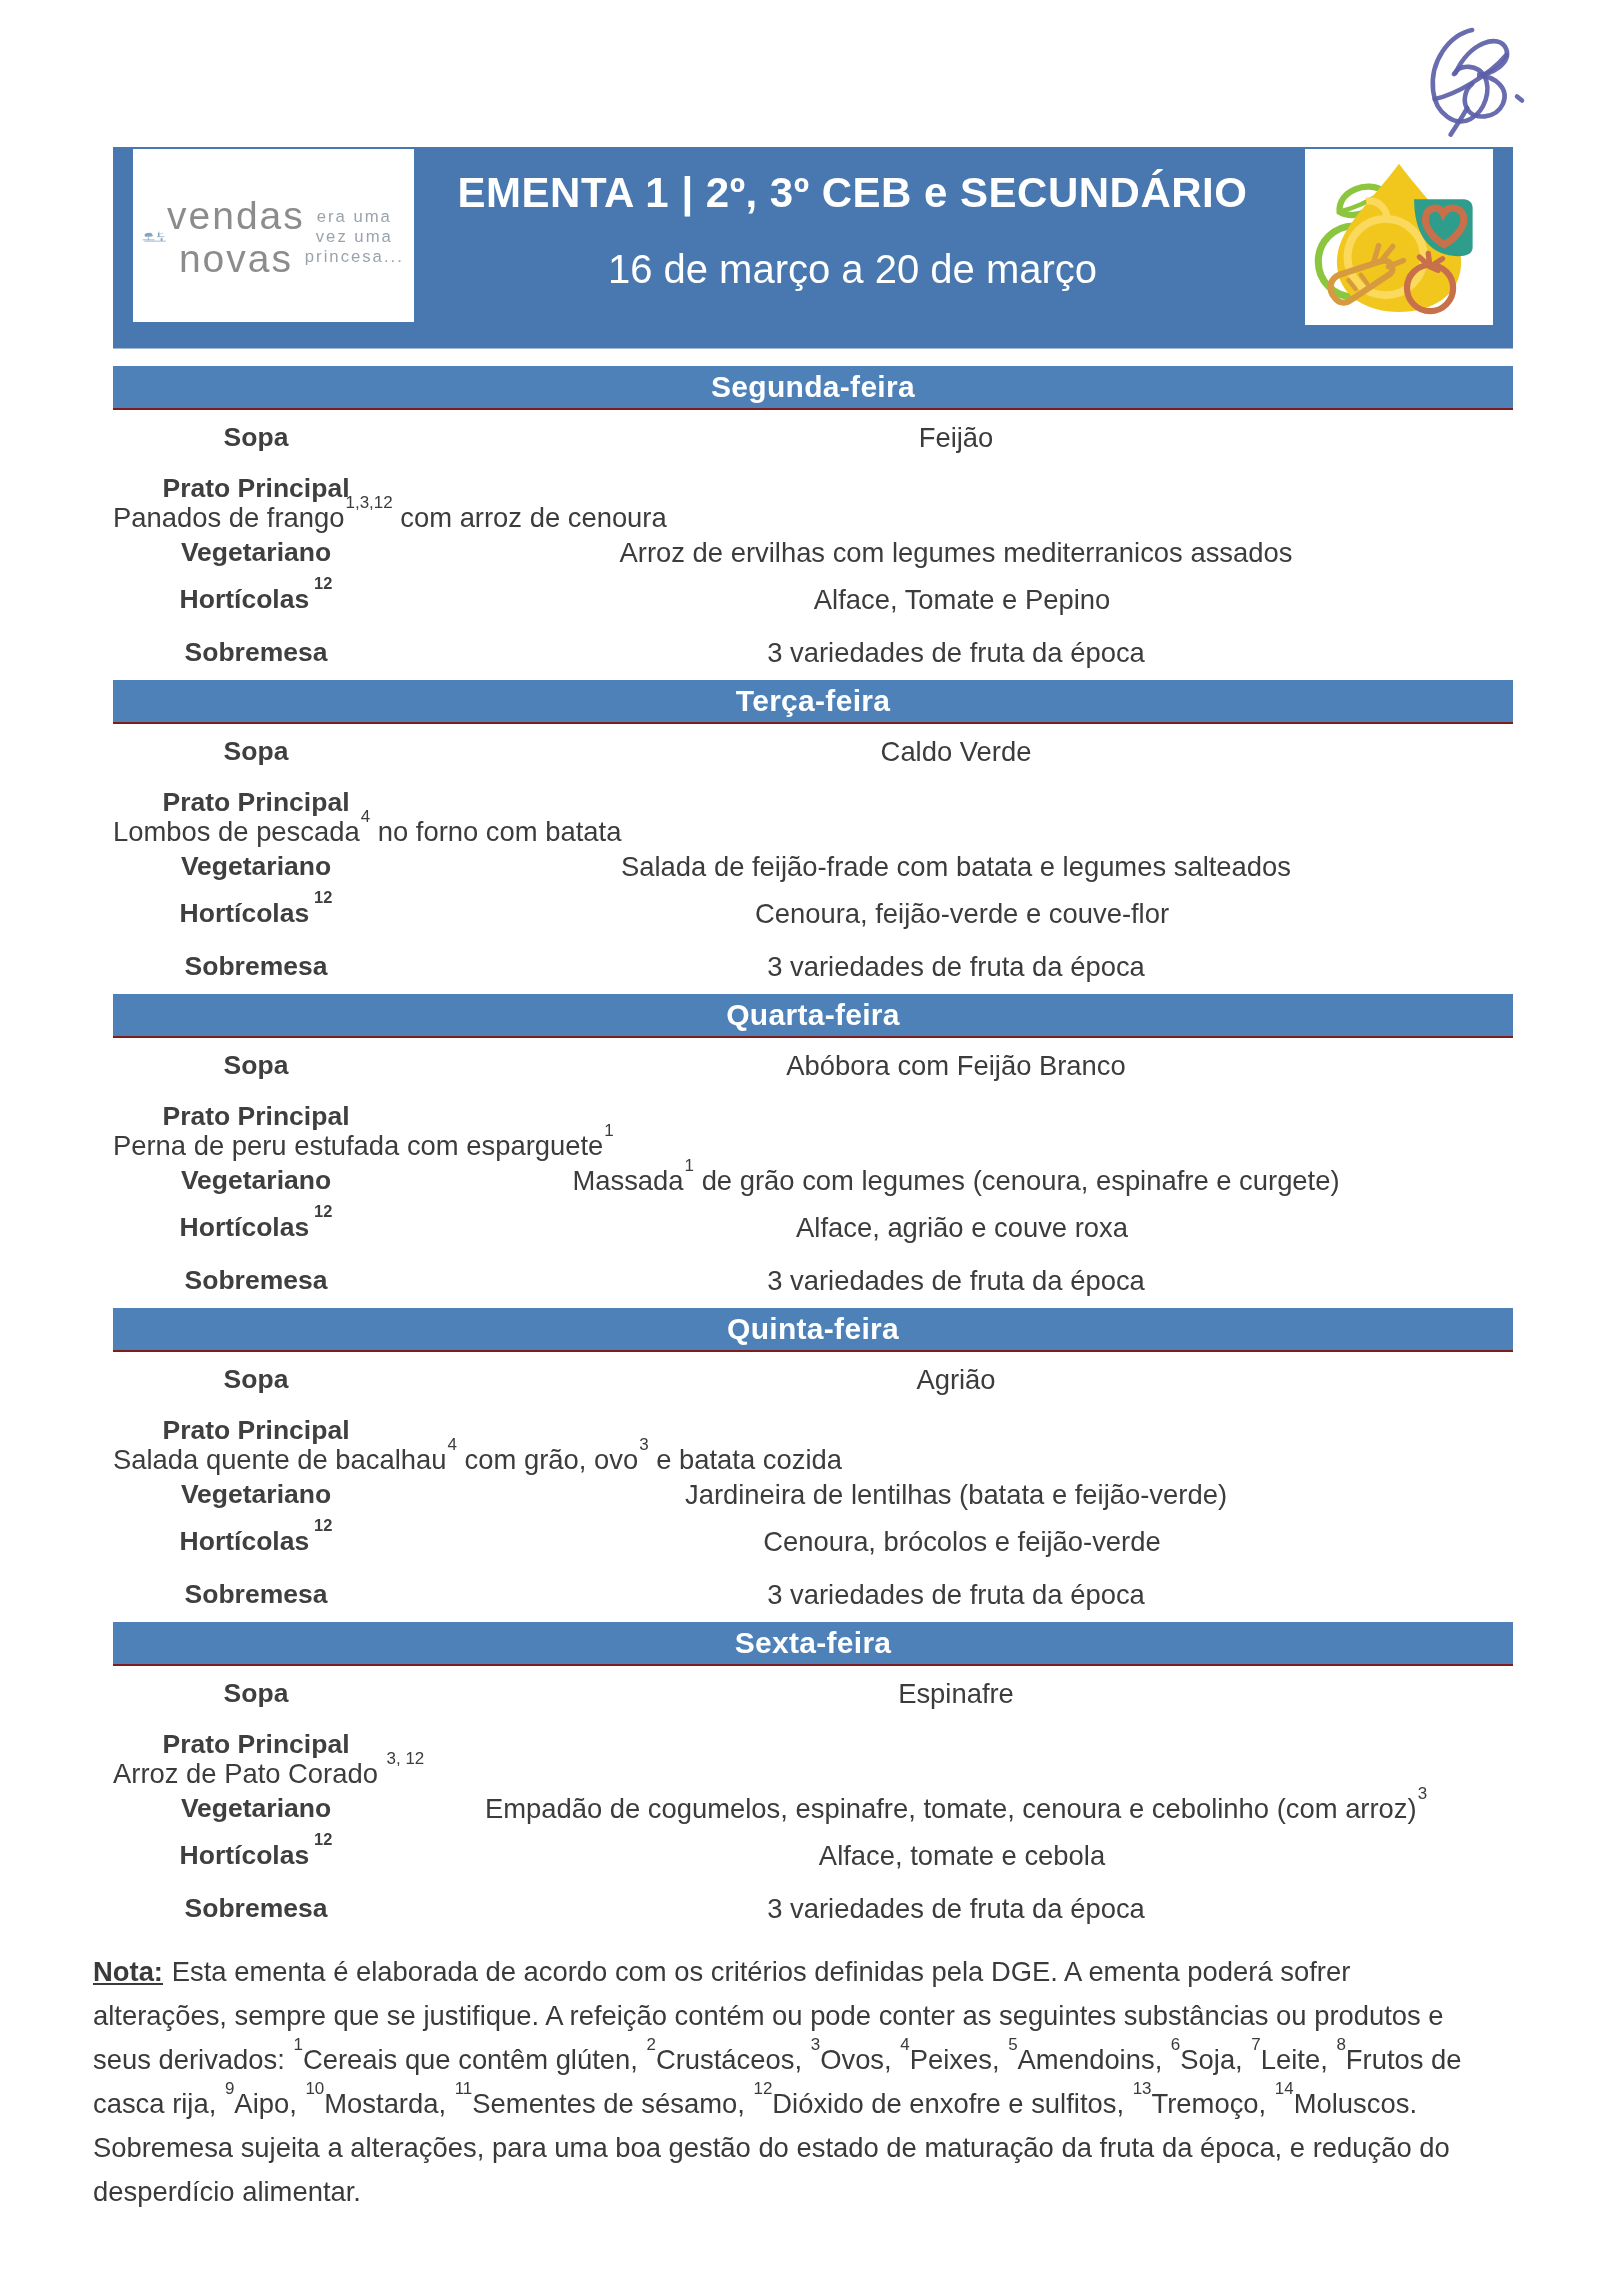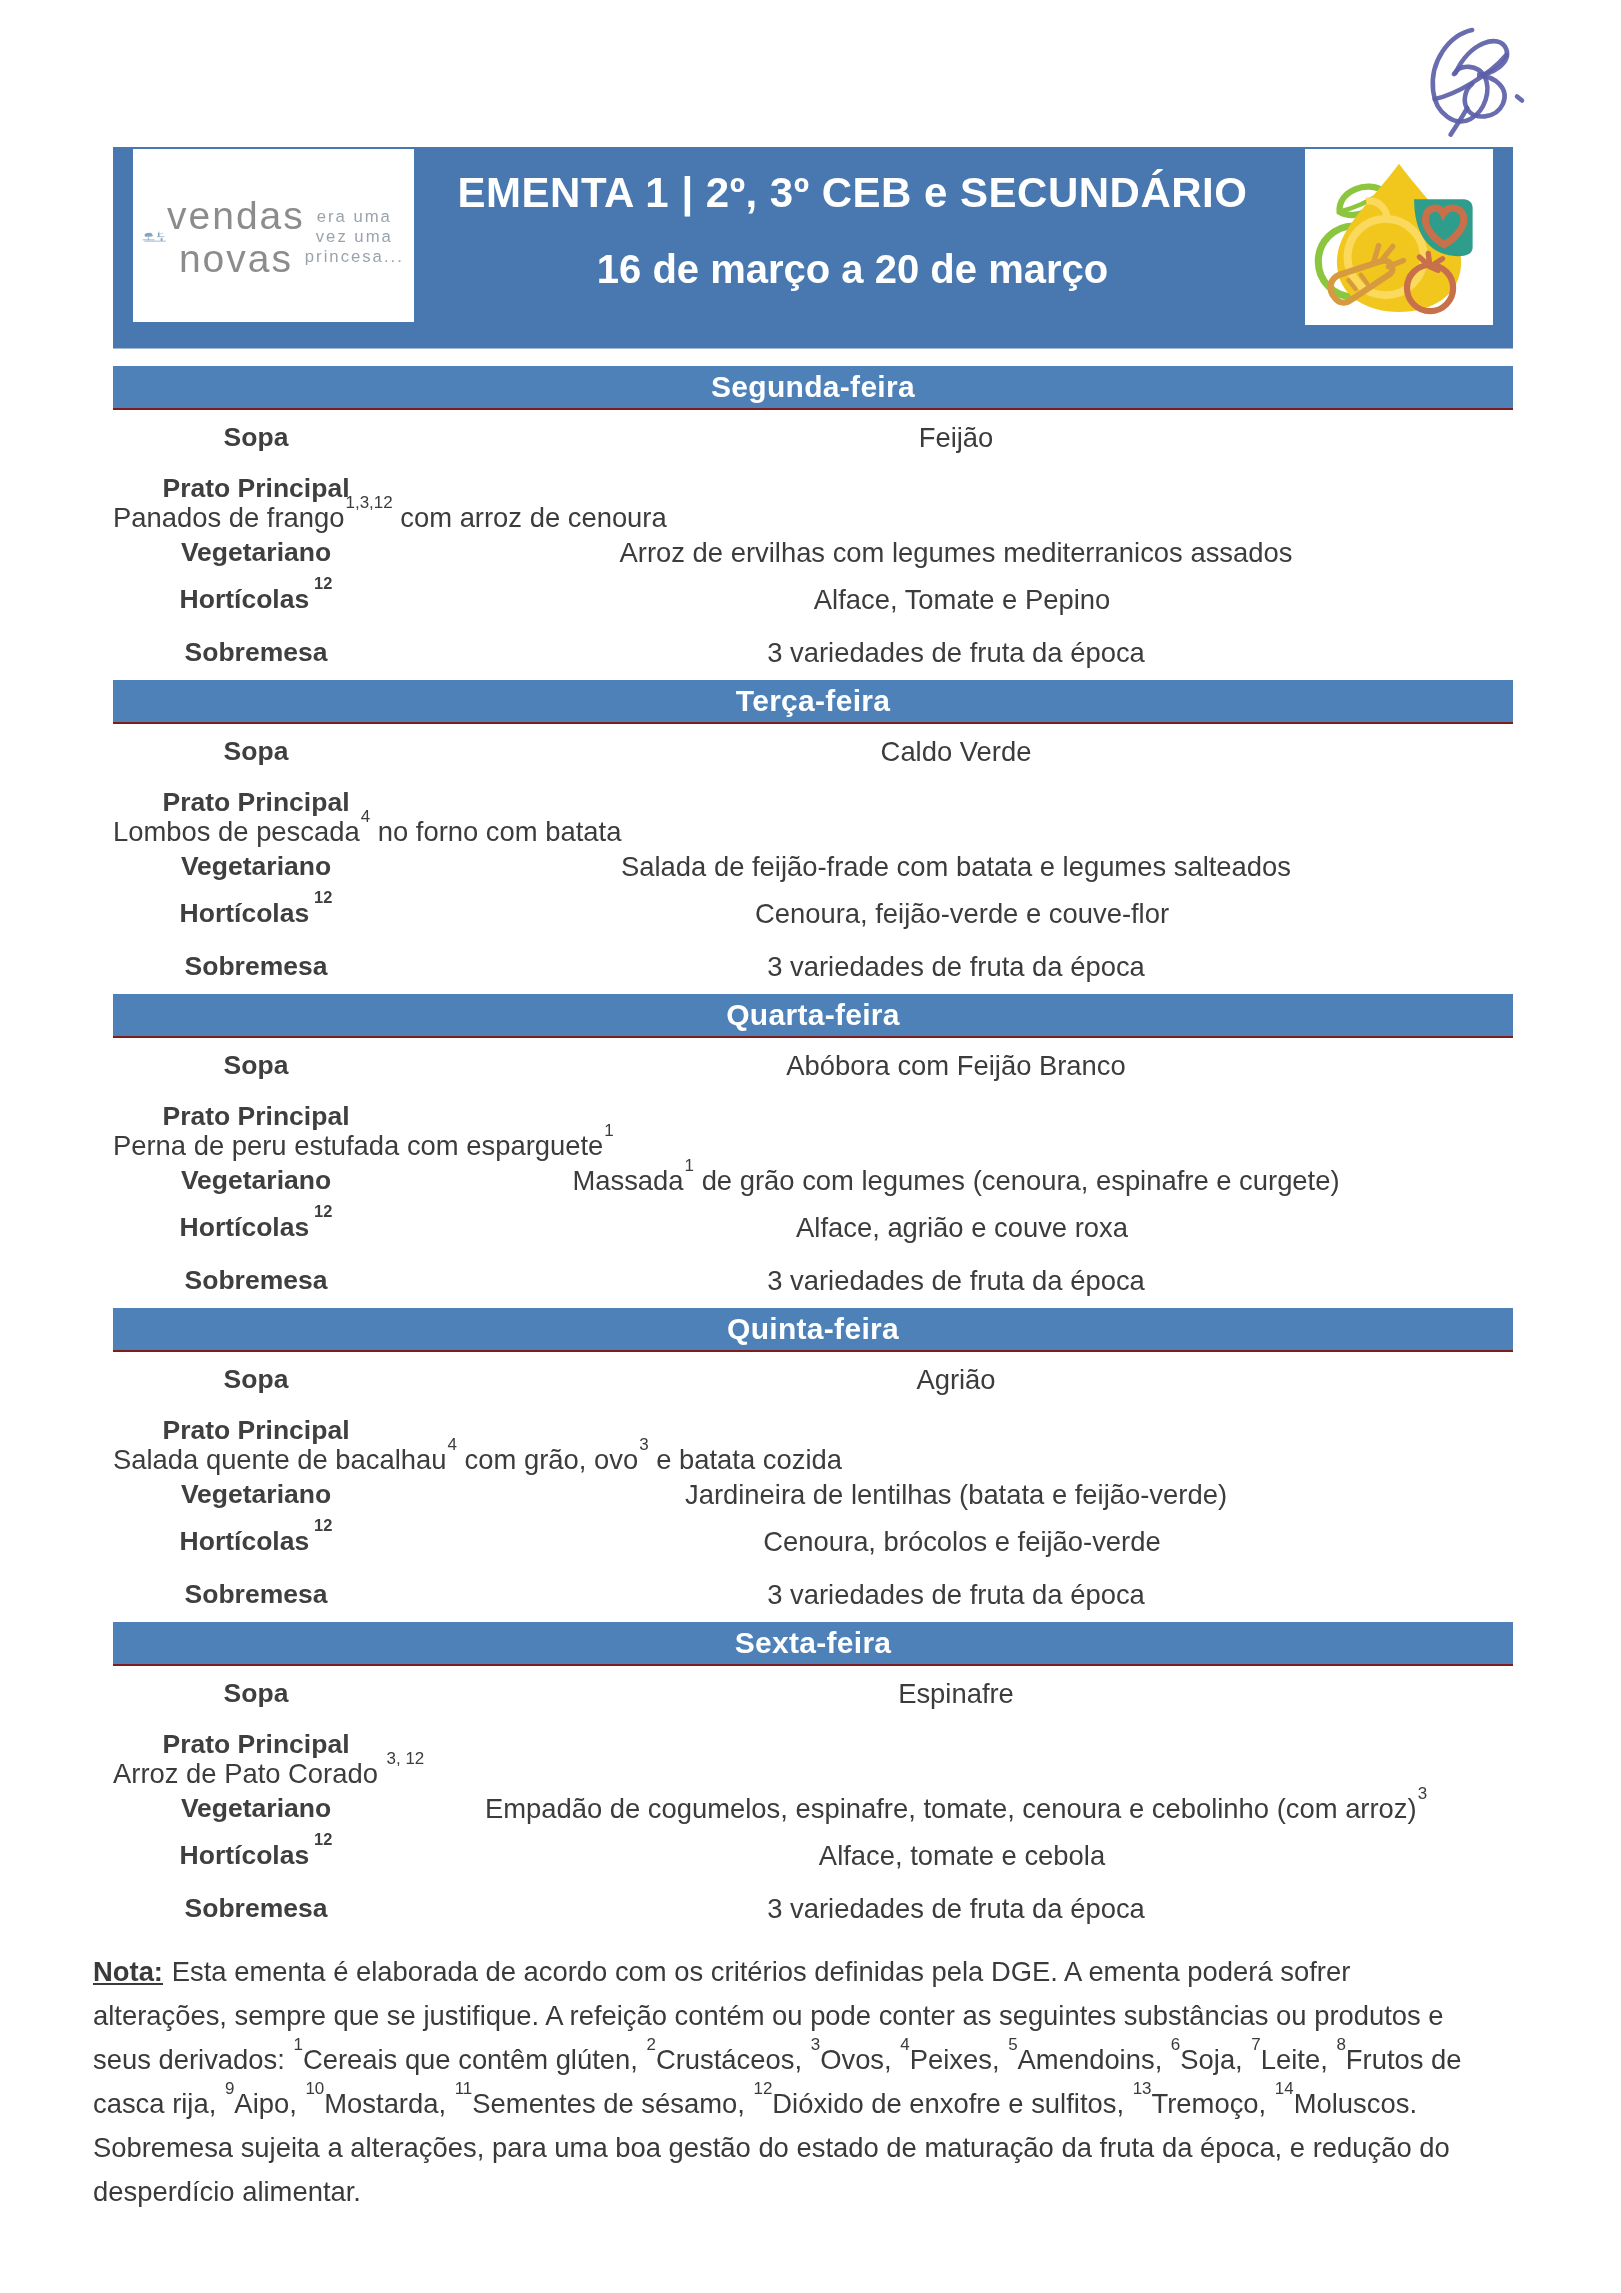--- a/index.html
+++ b/index.html
@@ -50,21 +50,21 @@
   .town-name{font-size:39px;letter-spacing:2px;color:var(--town-logo-gray);line-height:43px;margin-top:2px;}
   .town-tagline{font-size:16.7px;letter-spacing:2px;color:#9aa3ab;margin-top:2.9px;}
   .food-art{width:176px;height:165px;}
 
   .banner-titles{
     position:absolute;left:314px;right:235px;top:0;height:100%;
     display:flex;flex-direction:column;align-items:center;
     color:#fff;text-align:left;
   }
   .title-line1{font-size:42px;font-weight:bold;margin-top:21.6px;letter-spacing:0.5px;}
-  .title-line2{font-size:40px;font-weight:bold;margin-top:30px;}
+  .title-line2{font-size:40px;font-weight:normal;margin-top:30px;}
 
   
   #days{position:absolute;left:113px;top:366px;width:1400px;}
   .day{position:relative;height:314px;}
   .day-bar{
     height:44px;background:var(--day-bar-blue);
     border-bottom:2px solid #7f1d1d;
     display:flex;align-items:center;justify-content:center;
   }
   .day-name{color:#fff;font-weight:bold;font-size:30px;letter-spacing:0.3px;}

